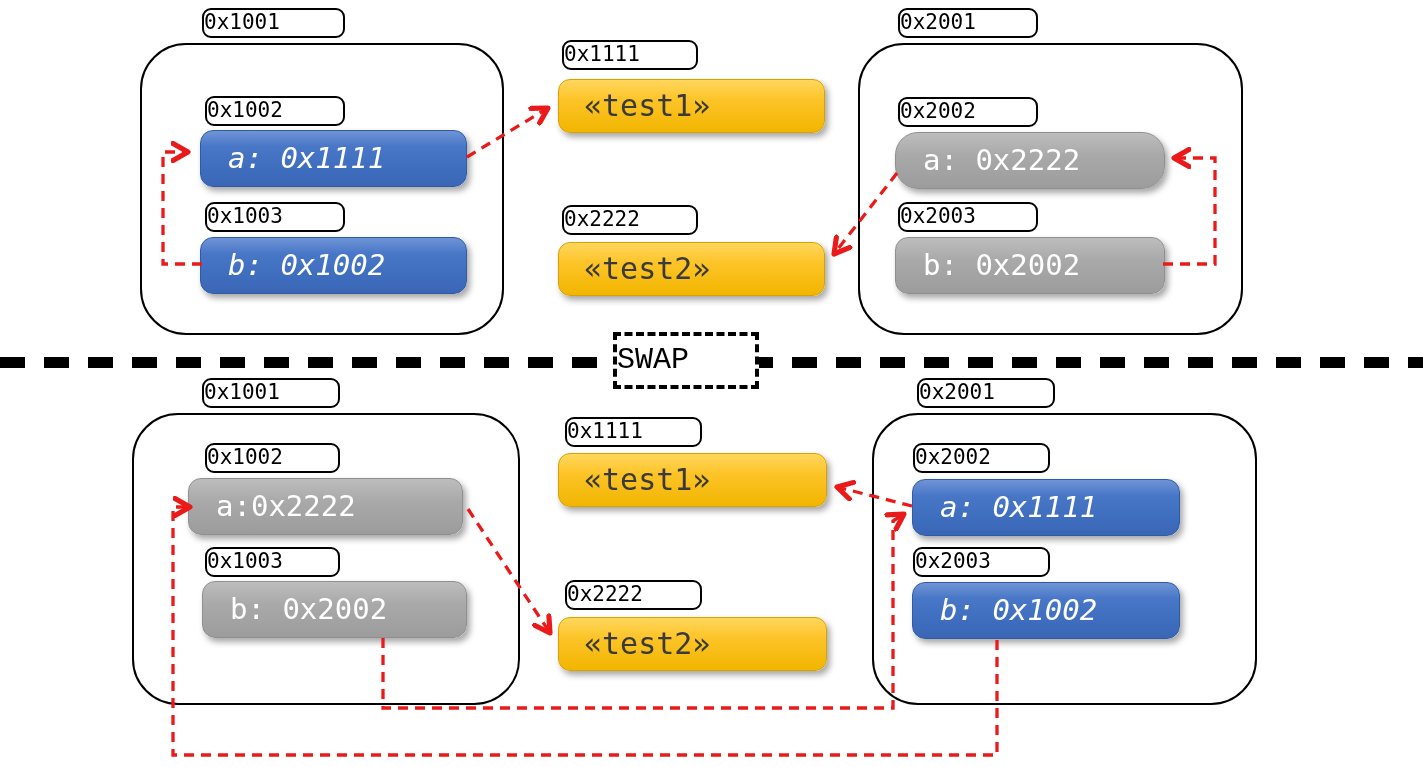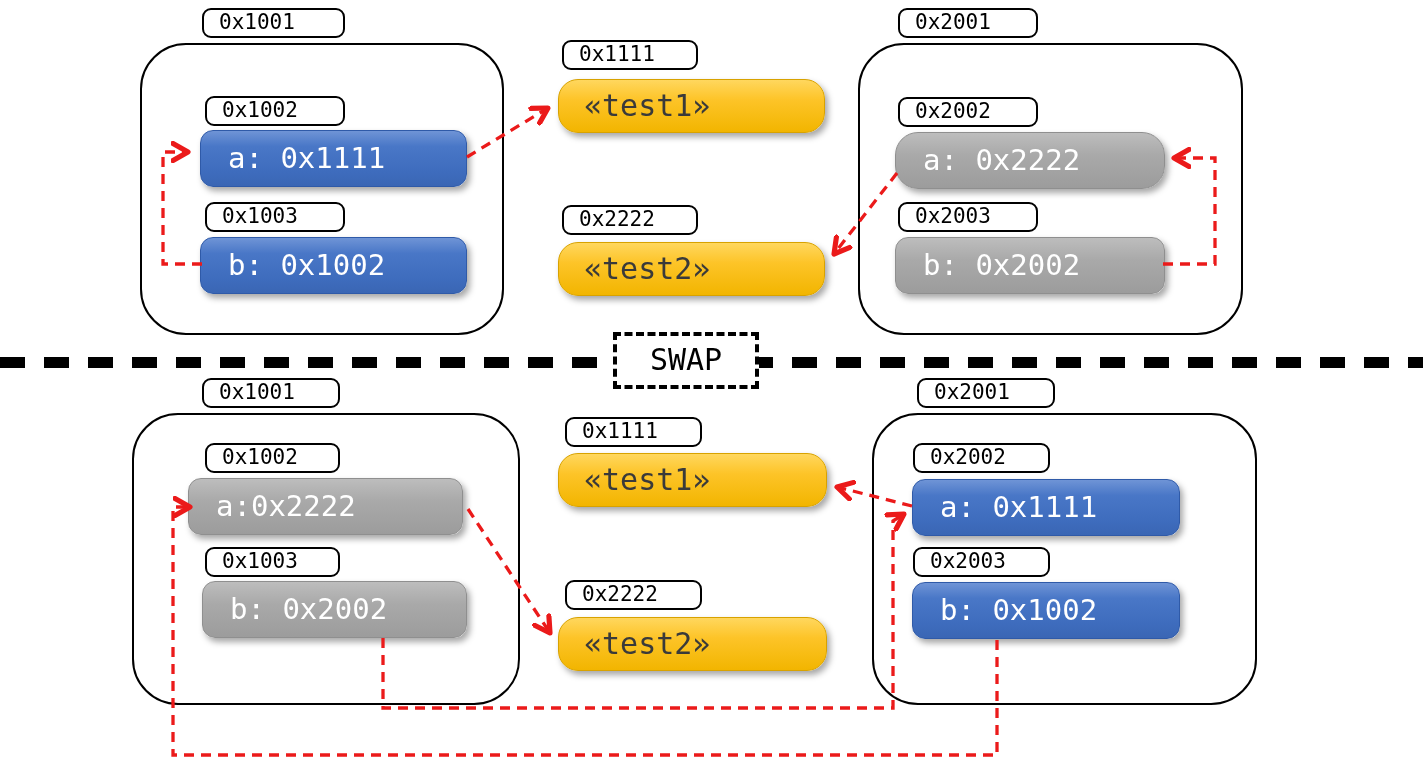--- a/index.html
+++ b/index.html
@@ -10,53 +10,54 @@
   }
   .frame {
     position:absolute; background:#ffffff;
     border:2.5px solid #000000; border-radius:46px;
     box-sizing:border-box;
   }
   .tab {
     position:absolute; background:#ffffff;
     border:2.5px solid #000000; border-radius:9px;
     box-sizing:border-box; height:30px; line-height:25px;
-    font-size:21px; color:#000000; padding-left:15px;
+    font-size:21px; color:#000000; 
     white-space:nowrap;
   }
   .var {
     position:absolute; height:57px; border-radius:13px;
     box-sizing:border-box; line-height:55px; font-size:29px;
     color:#ffffff; padding-left:27px; white-space:nowrap;
     box-shadow:3px 4px 6px rgba(0,0,0,0.35);
   }
   .var.blue {
     background:linear-gradient(180deg,#6f94d6 0%,#4977c7 28%,#3e6cbd 75%,#3a66b4 100%);
     border:1px solid #2f5aa8;
+    font-style:italic;
   }
   .var.gray {
     background:linear-gradient(180deg,#bdbdbd 0%,#a9a9a9 40%,#9c9c9c 100%);
     border:1px solid #8f8f8f;
   }
   .str {
-    position:absolute; height:54px; border-radius:20px;
+    position:absolute; height:54px; border-radius:12px;
     box-sizing:border-box; line-height:52px; font-size:30px;
     color:#3a3a3a; padding-left:25px; white-space:nowrap;
     background:linear-gradient(180deg,#ffd75e 0%,#fdc428 38%,#f2b500 100%);
     border:1px solid #d8a200;
     box-shadow:3px 4px 6px rgba(0,0,0,0.35);
   }
   .divider {
     position:absolute; left:0; top:357px; width:1423px; height:11px;
     background:repeating-linear-gradient(90deg,#000 0 25px,transparent 25px 44px);
   }
   .swapbox {
     position:absolute; left:613px; top:332px; width:146px; height:57px;
     background:#ffffff; border:4px dashed #000000; box-sizing:border-box;
-    text-align:center; font-size:30px; line-height:48px; color:#000000;
+    text-align:left; font-size:30px; line-height:48px; color:#000000;font-family:Liberation Mono, monospace;
   }
   svg.arrows {
     position:absolute; left:0; top:0; width:1423px; height:767px;
     pointer-events:none;
   }
 </style>
 </head>
 <body>
 
 <div id="canvas">

